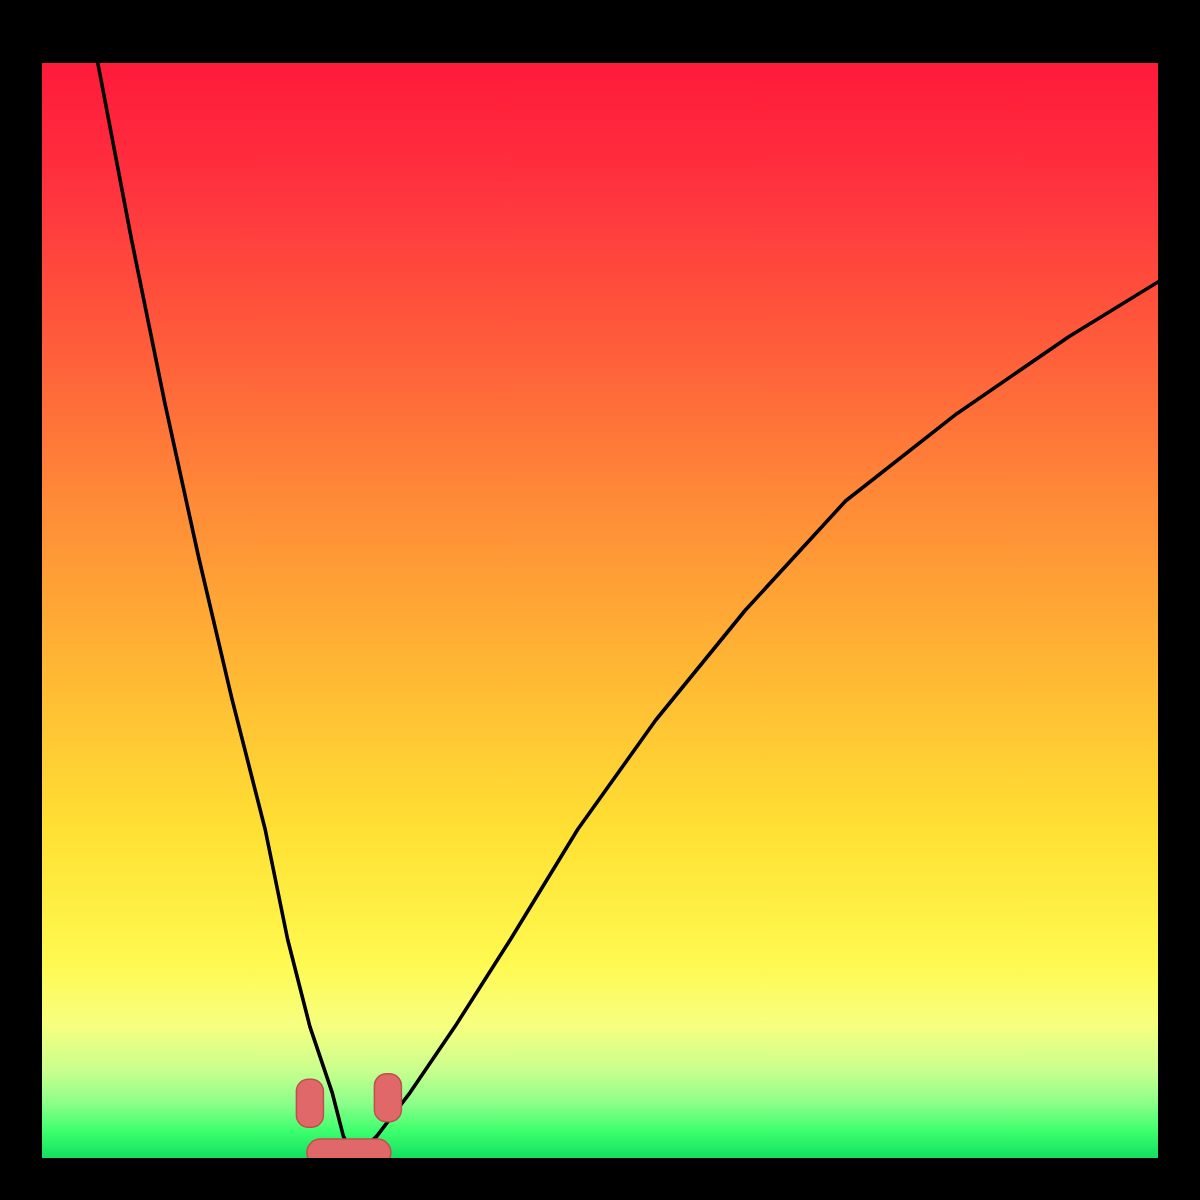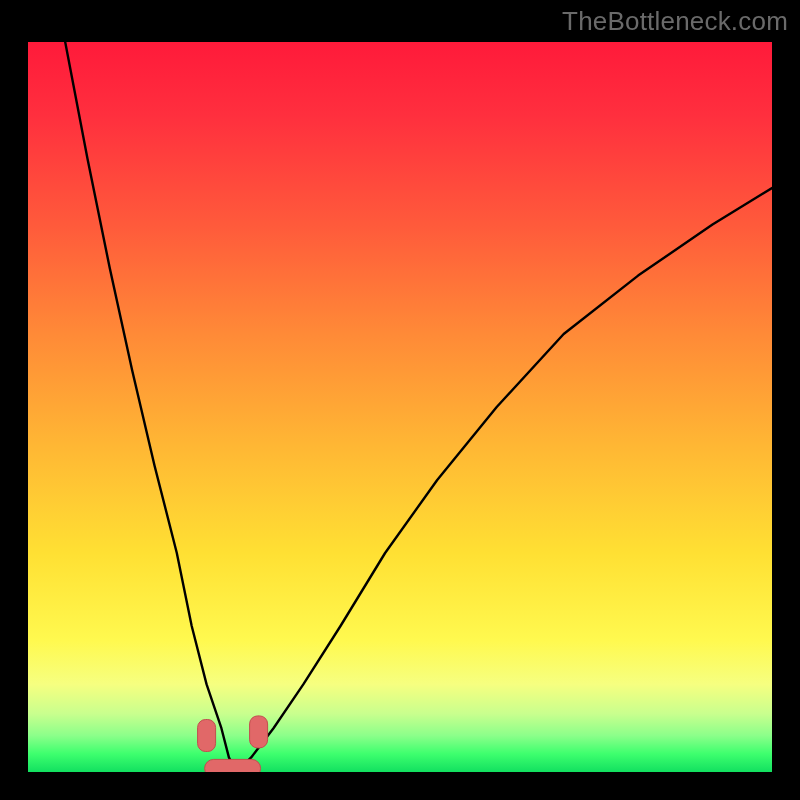--- a/index.html
+++ b/index.html
@@ -77,14 +77,13 @@
     <g>
       <rect rx="8" ry="8" width="18" height="32" fill="#e16868" stroke="#c14e4e" stroke-width="1" x="169.6" y="677.5"></rect>
 
       <rect rx="8" ry="8" width="18" height="32" fill="#e16868" stroke="#c14e4e" stroke-width="1" x="221.6" y="673.9"></rect>
 
       <rect rx="9" ry="9" width="56" height="18" fill="#e16868" stroke="#c14e4e" stroke-width="1" x="176.6" y="717.4"></rect>
 
     </g>
   </svg>
 
-  <div class="watermark">TheBottleneck.com</div>
 </div>
 
 </body></html>

